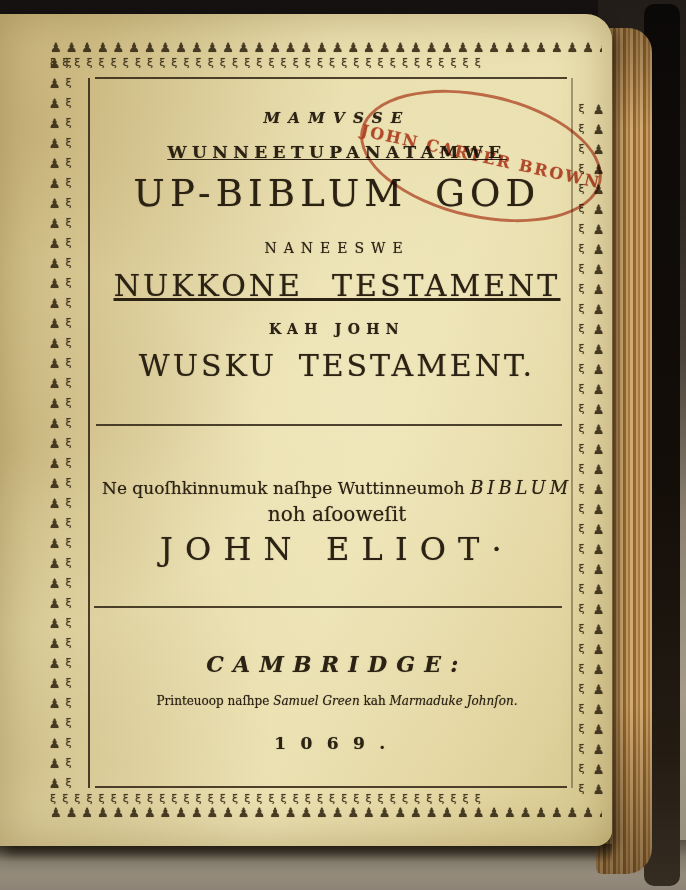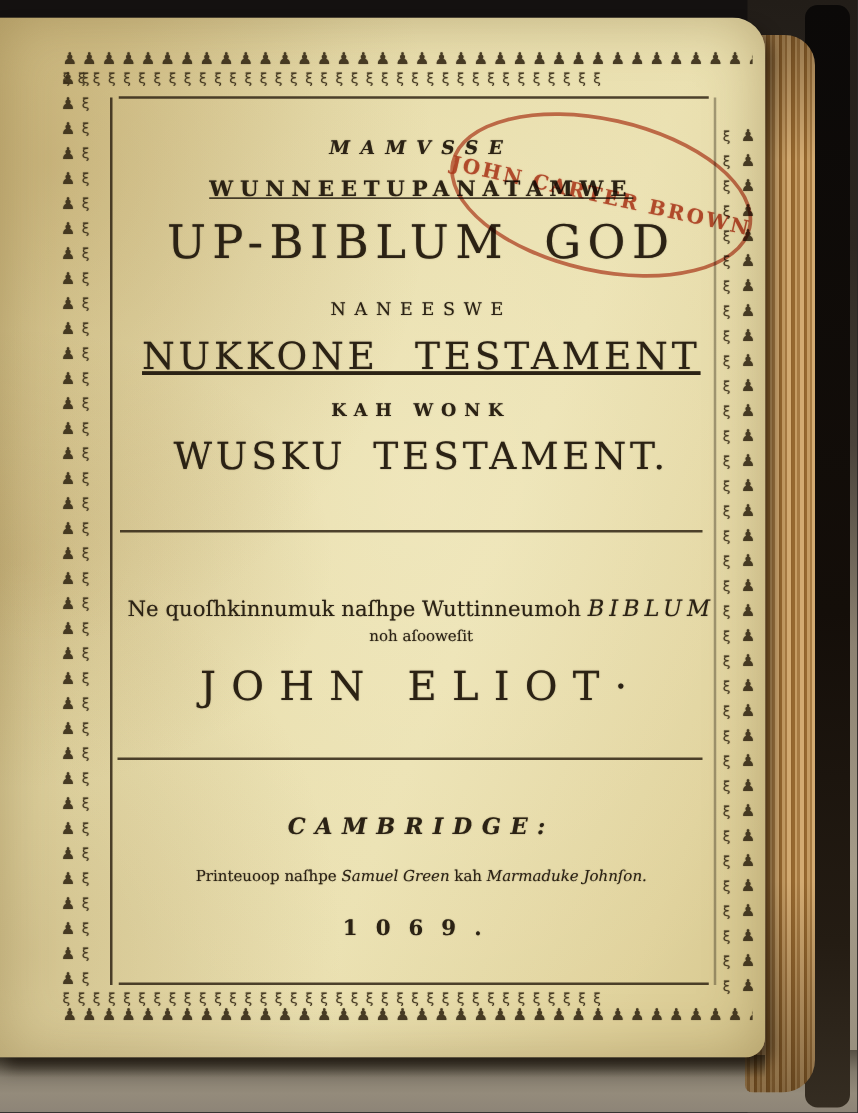--- a/index.html
+++ b/index.html
@@ -58,24 +58,24 @@
   .t-mamusse{top:95px;font-size:15px;font-style:italic;font-weight:bold;letter-spacing:.55em;}
   .t-wunnee{top:128px;font-size:17px;font-weight:bold;letter-spacing:.32em;text-decoration:underline;}
   .t-upbiblum{top:158px;font-size:37px;letter-spacing:.14em;word-spacing:.3em;}
   .t-naneeswe{top:226px;font-size:14px;font-weight:normal;letter-spacing:.5em;}
   .t-nukkone{top:254px;font-size:30px;letter-spacing:.1em;word-spacing:.55em;text-decoration:underline;}
   .t-kahwonk{top:307px;font-size:14px;font-weight:bold;letter-spacing:.45em;}
   .t-wusku{top:334px;font-size:30px;letter-spacing:.1em;word-spacing:.3em;text-align:center;}
   .rule1{top:410px;left:8px;width:466px;}
   .t-byline1{top:463px;font-size:17px;}
   .t-byline1 .ital{font-style:italic;letter-spacing:.22em;font-size:18px;}
-  .t-byline2{top:488px;font-size:12px;}
+  .t-byline2{top:488px;font-size:20px;}
   .t-author{top:516px;font-size:32px;letter-spacing:.38em;}
   .rule2{top:592px;left:6px;width:468px;}
-  .t-place{top:637px;font-size:18px;font-style:italic;font-weight:bold;letter-spacing:.42em;}
+  .t-place{top:637px;font-size:22px;font-style:italic;font-weight:bold;letter-spacing:.42em;}
   .t-printer{top:680px;font-size:12px;}
   .t-printer .ital{font-style:italic;}
   .t-year{top:719px;font-size:17px;font-weight:bold;letter-spacing:.85em;}
 
   
   .stamp{position:absolute;left:358px;top:80px;width:240px;height:118px;
     border:3px solid rgba(186,66,40,.72);border-radius:50%;
     transform:rotate(12.5deg);display:flex;align-items:center;justify-content:center;
     mix-blend-mode:multiply;}
   .stamp-text{font-size:16px;font-weight:bold;letter-spacing:2px;white-space:nowrap;
@@ -115,21 +115,21 @@
     <div class="rule v" style="left:88px;top:64px;height:710px;"></div>
     <div class="rule v" style="left:571px;top:64px;height:710px;opacity:.45;"></div>
     <div class="rule h" style="left:95px;top:772px;width:472px;"></div>
 
     <div class="content">
       <div class="tline t-mamusse">MAMVSSE</div>
       <div class="tline t-wunnee">WUNNEETUPANATAMWE</div>
       <div class="tline t-upbiblum">UP-BIBLUM GOD</div>
       <div class="tline t-naneeswe">NANEESWE</div>
       <div class="tline t-nukkone">NUKKONE TESTAMENT</div>
-      <div class="tline t-kahwonk">KAH WONK</div>
+      <div class="tline t-kahwonk">KAH JOHN</div>
       <div class="tline t-wusku">WUSKU TESTAMENT.</div>
 
       <div class="rule h rule1"></div>
 
       <div class="tline t-byline1"><span>Ne quoſhkinnumuk naſhpe Wuttinneumoh </span><span class="ital">BIBLUM</span></div>
       <div class="tline t-byline2">noh aſooweſit</div>
       <div class="tline t-author">JOHN ELIOT·</div>
 
       <div class="rule h rule2"></div>
 

